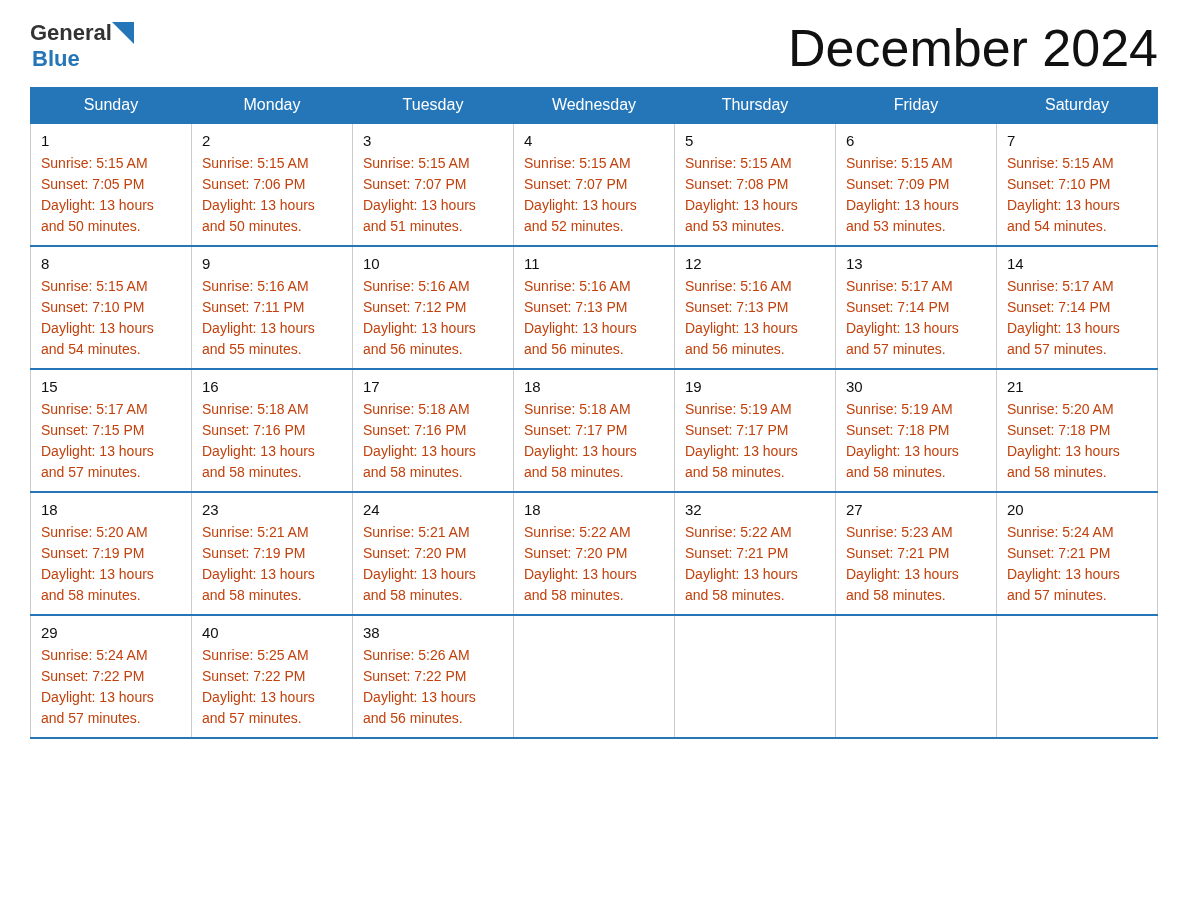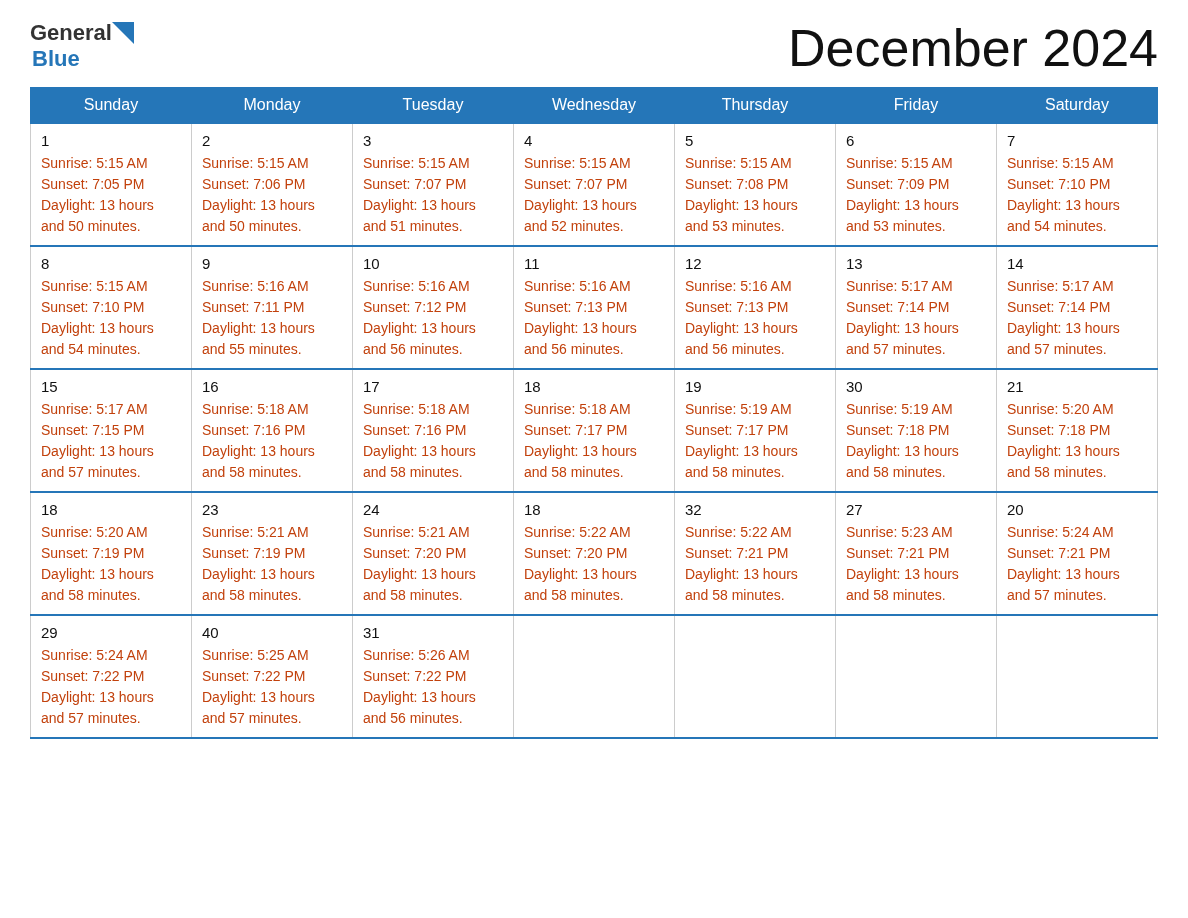--- a/index.html
+++ b/index.html
@@ -251,21 +251,21 @@
       <tr>
         <td>
           <span class="day-number">29</span>
 <div class="day-info">Sunrise: 5:24 AM<br>Sunset: 7:22 PM<br>Daylight: 13 hours and 57 minutes.</div>
         </td>
         <td>
           <span class="day-number">40</span>
 <div class="day-info">Sunrise: 5:25 AM<br>Sunset: 7:22 PM<br>Daylight: 13 hours and 57 minutes.</div>
         </td>
         <td>
-          <span class="day-number">31</span>
+          <span class="day-number">38</span>
 <div class="day-info">Sunrise: 5:26 AM<br>Sunset: 7:22 PM<br>Daylight: 13 hours and 56 minutes.</div>
         </td>
         <td class="empty-cell"></td>
         <td class="empty-cell"></td>
         <td class="empty-cell"></td>
         <td class="empty-cell"></td>
       </tr>
     </tbody>
 </table>
 

